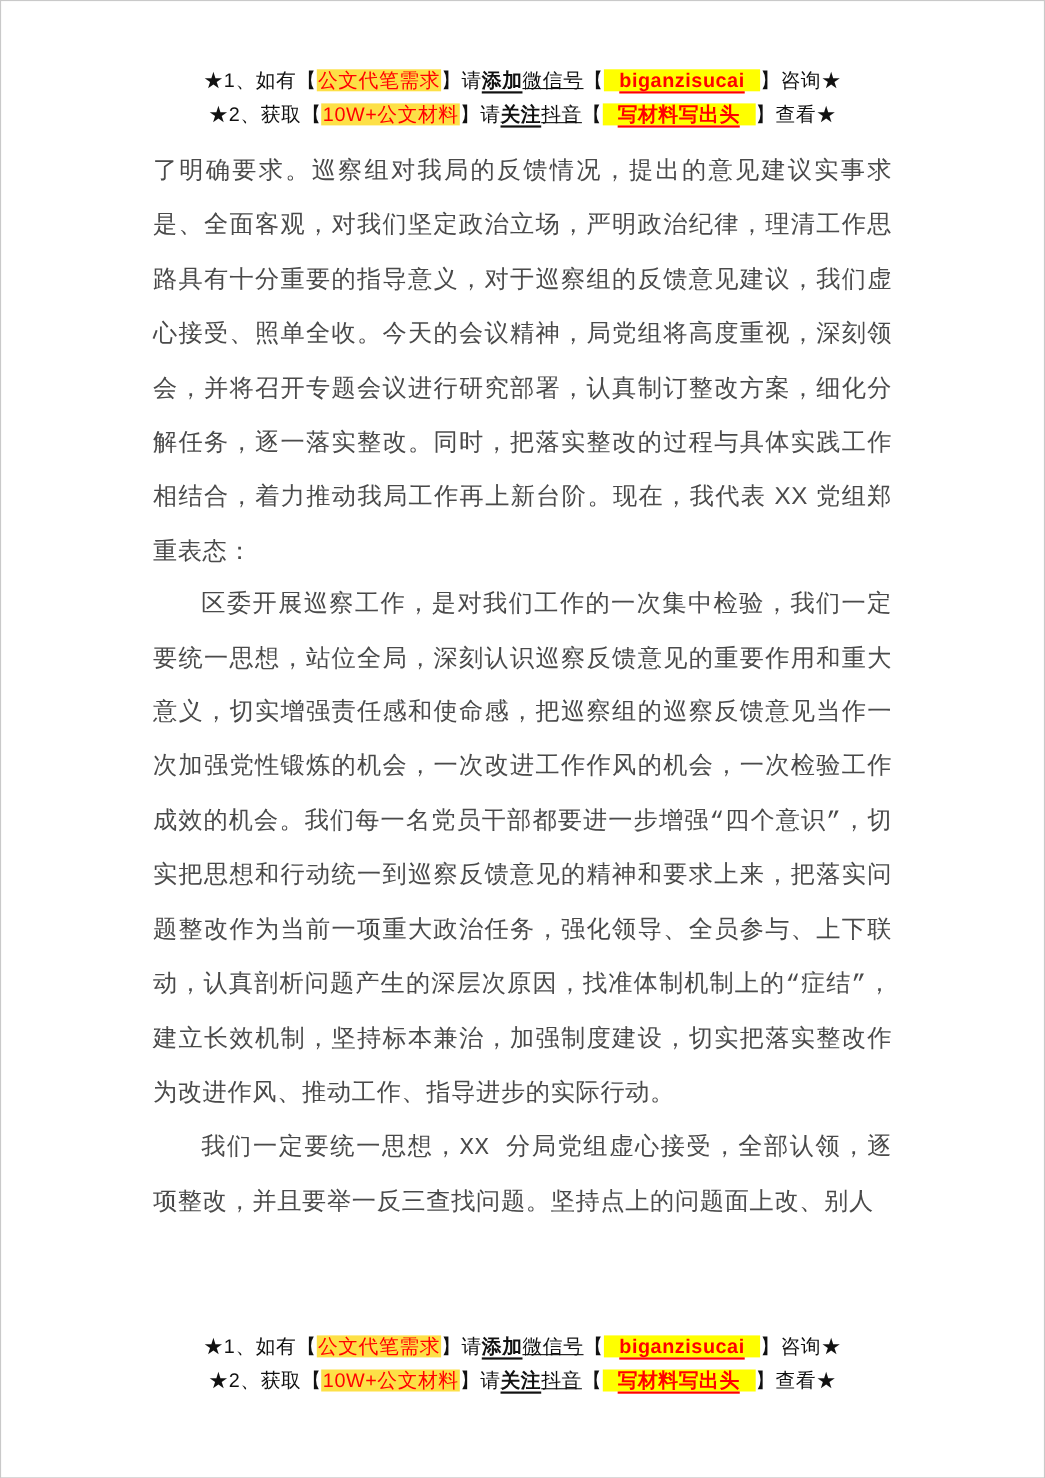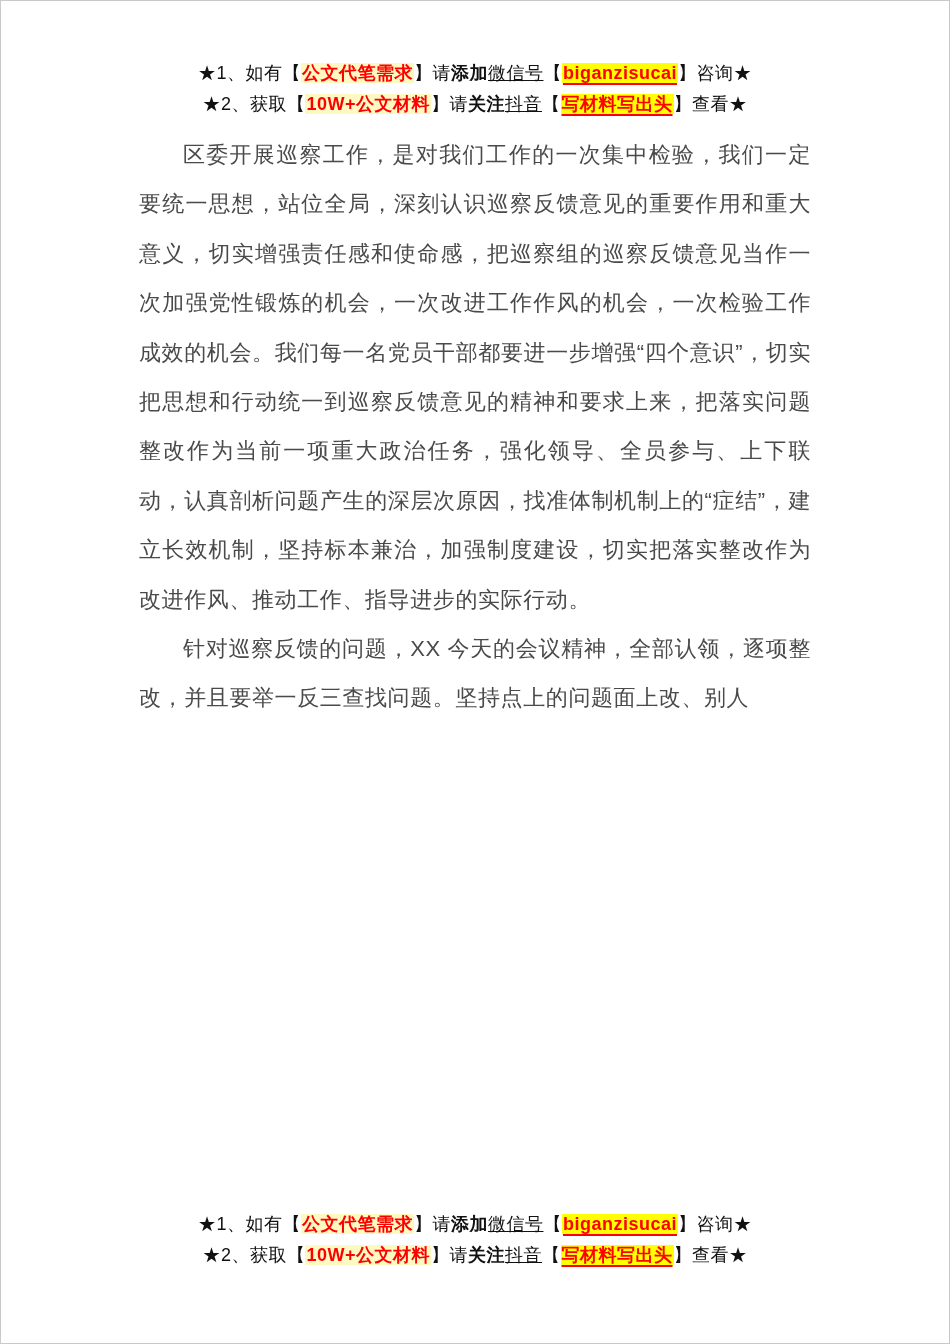--- a/index.html
+++ b/index.html
@@ -33,69 +33,71 @@
     font-size: 18px;
     line-height: 31px;
     color: #111111;
     letter-spacing: 0.5px;
     white-space: nowrap;
   }
   .seg-bold   { font-weight: 400; }
   .seg-plain  { font-weight: 400; text-decoration: underline; }
   .seg-bold-underline {
     font-weight: 700;
+    text-decoration: underline;
     text-decoration-thickness: 2px;
     text-underline-offset: 4px;
   }
   .seg-red-hl {
-    font-weight: 700;
+    font-weight: 400;
     color: #ff0000;
-    background: #fef9c3;
+    background: #fde047;
     padding: 0 1px;
   }
   .seg-red-hl-underline {
     font-weight: 700;
     color: #ff0000;
     background: #ffff00;
-    padding: 0 1px;
+    padding: 0 14px;
     text-decoration: underline;
     text-decoration-thickness: 2px;
     text-underline-offset: 4px;
   }
   
   .doc {
     width: 672px;
     margin: 10px auto 0 auto;
     font-size: 22px;
     line-height: 49.4px;
     color: #4a4a4a;
     text-align: justify;
     letter-spacing: 0.6px;
   }
   .doc p { margin: 0; }
-  .para-indent { text-indent: 2em; }
+  .para-indent { text-indent: 2em; font-family: Liberation Mono, monospace; }
   .heading {
     color: #e60000;
     font-weight: 700;
     text-indent: 2em;
   }
 </style>
 </head>
 <body>
 
 <div class="page">
 
   <div class="promo promo-header">
       <div class="promo-line"><span class="seg-bold">★1、如有【</span><span class="seg-red-hl">公文代笔需求</span><span class="seg-bold">】请</span><span class="seg-bold-underline">添加</span><span class="seg-plain">微信号</span><span class="seg-bold">【</span><span class="seg-red-hl-underline">biganzisucai</span><span class="seg-bold">】咨询★</span></div>
       <div class="promo-line"><span class="seg-bold">★2、获取【</span><span class="seg-red-hl">10W+公文材料</span><span class="seg-bold">】请</span><span class="seg-bold-underline">关注</span><span class="seg-plain">抖音</span><span class="seg-bold">【</span><span class="seg-red-hl-underline">写材料写出头</span><span class="seg-bold">】查看★</span></div>
     </div>
 
   <div class="doc">
+      <p class="">了明确要求。巡察组对我局的反馈情况，提出的意见建议实事求是、全面客观，对我们坚定政治立场，严明政治纪律，理清工作思路具有十分重要的指导意义，对于巡察组的反馈意见建议，我们虚心接受、照单全收。今天的会议精神，局党组将高度重视，深刻领会，并将召开专题会议进行研究部署，认真制订整改方案，细化分解任务，逐一落实整改。同时，把落实整改的过程与具体实践工作相结合，着力推动我局工作再上新台阶。现在，我代表 XX 党组郑重表态：</p>
       <p class=" para-indent">区委开展巡察工作，是对我们工作的一次集中检验，我们一定要统一思想，站位全局，深刻认识巡察反馈意见的重要作用和重大意义，切实增强责任感和使命感，把巡察组的巡察反馈意见当作一次加强党性锻炼的机会，一次改进工作作风的机会，一次检验工作成效的机会。我们每一名党员干部都要进一步增强“四个意识”，切实把思想和行动统一到巡察反馈意见的精神和要求上来，把落实问题整改作为当前一项重大政治任务，强化领导、全员参与、上下联动，认真剖析问题产生的深层次原因，找准体制机制上的“症结”，建立长效机制，坚持标本兼治，加强制度建设，切实把落实整改作为改进作风、推动工作、指导进步的实际行动。</p>
-      <p class=" para-indent">针对巡察反馈的问题，XX 今天的会议精神，全部认领，逐项整改，并且要举一反三查找问题。坚持点上的问题面上改、别人</p>
+      <p class=" para-indent">我们一定要统一思想，XX 分局党组虚心接受，全部认领，逐项整改，并且要举一反三查找问题。坚持点上的问题面上改、别人</p>
     </div>
 
   <div class="promo promo-footer">
       <div class="promo-line"><span class="seg-bold">★1、如有【</span><span class="seg-red-hl">公文代笔需求</span><span class="seg-bold">】请</span><span class="seg-bold-underline">添加</span><span class="seg-plain">微信号</span><span class="seg-bold">【</span><span class="seg-red-hl-underline">biganzisucai</span><span class="seg-bold">】咨询★</span></div>
       <div class="promo-line"><span class="seg-bold">★2、获取【</span><span class="seg-red-hl">10W+公文材料</span><span class="seg-bold">】请</span><span class="seg-bold-underline">关注</span><span class="seg-plain">抖音</span><span class="seg-bold">【</span><span class="seg-red-hl-underline">写材料写出头</span><span class="seg-bold">】查看★</span></div>
     </div>
 
 </div>
 
 </body></html>

